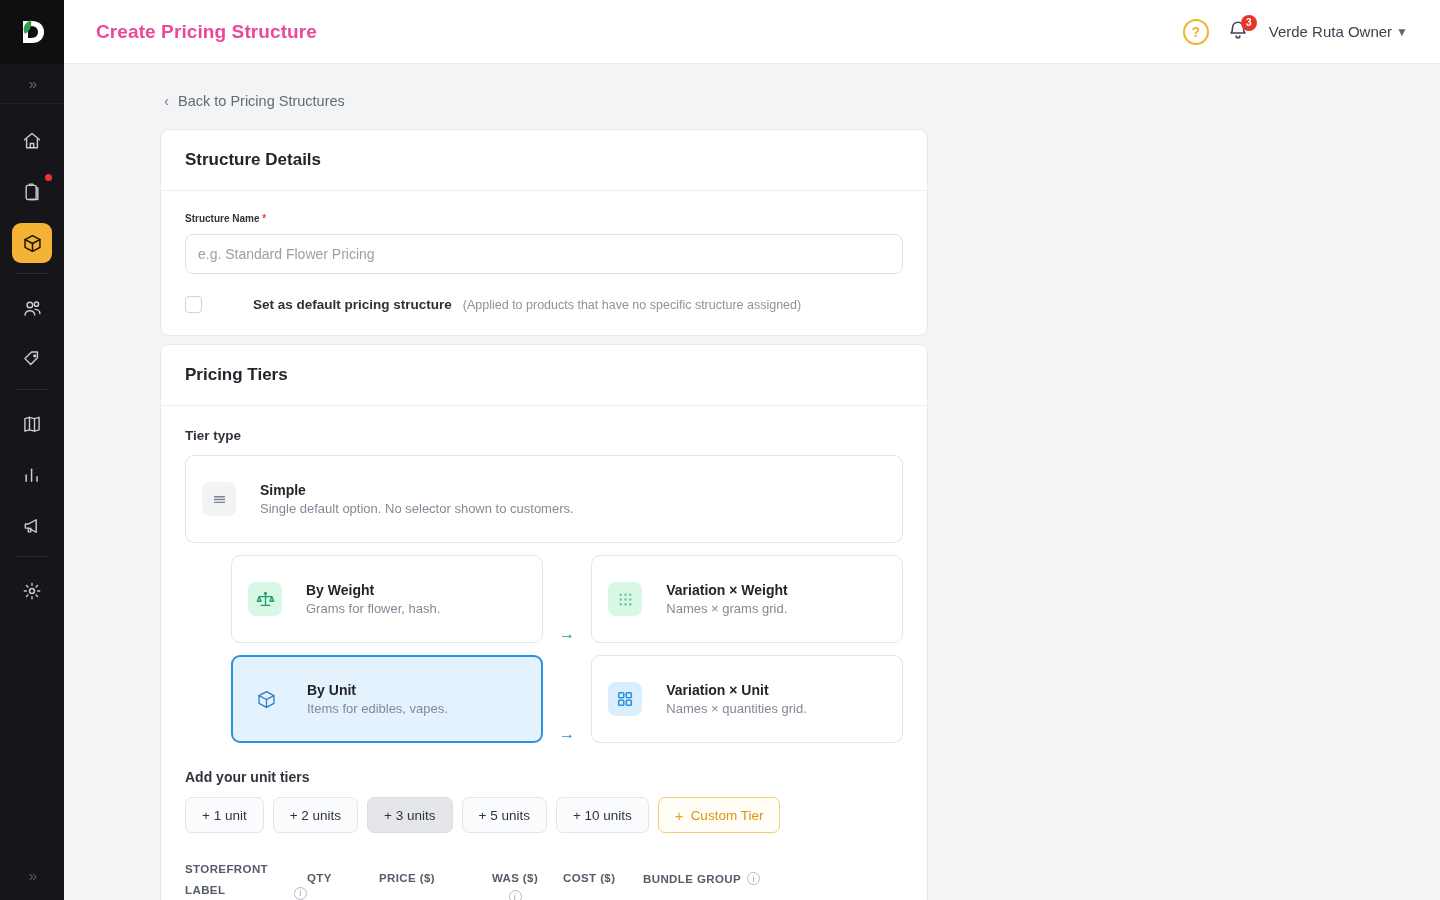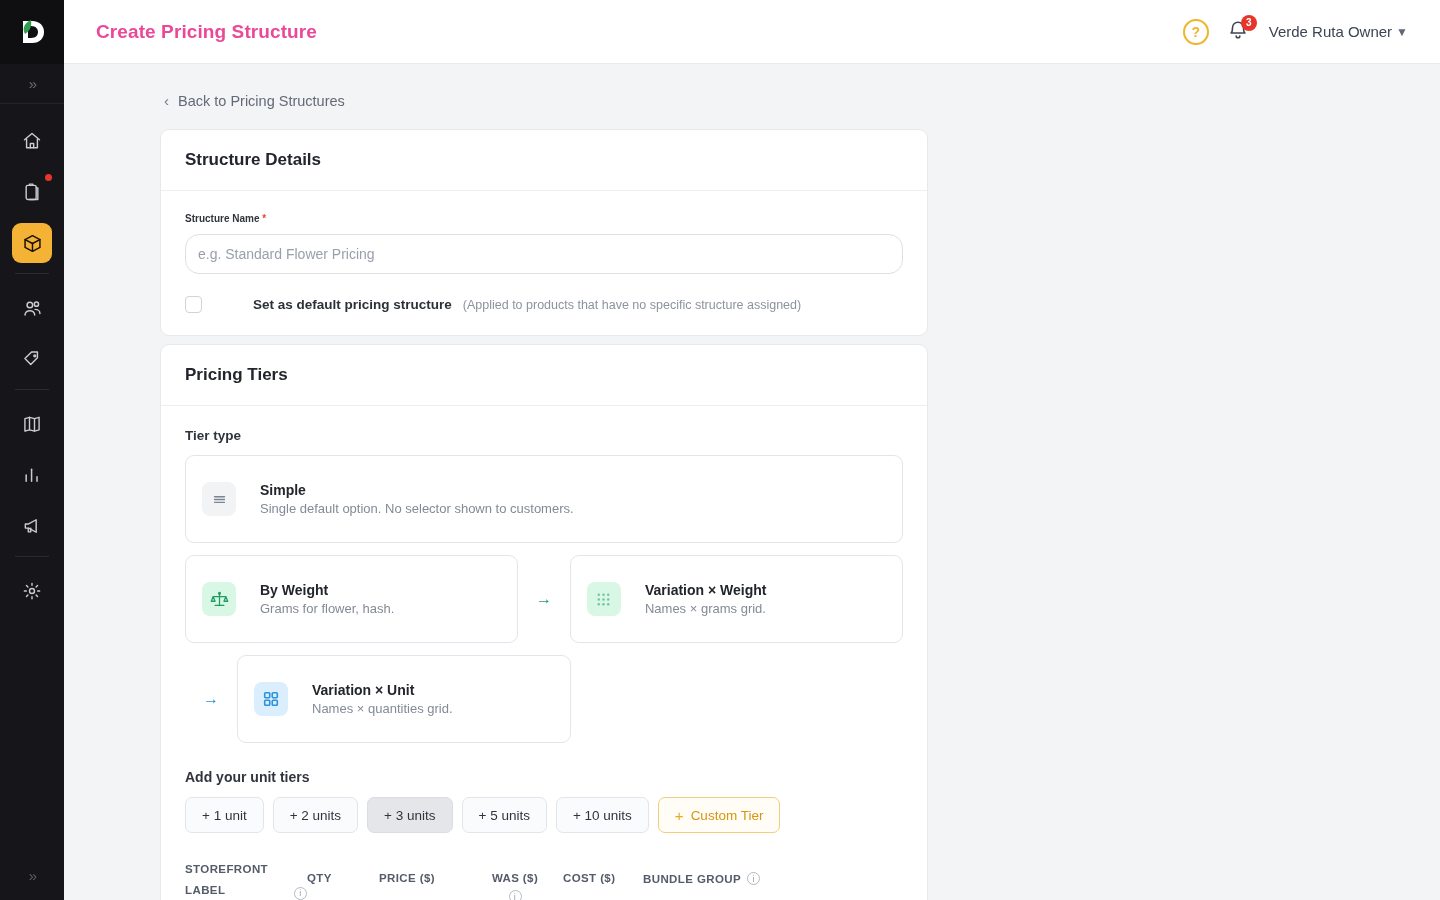--- a/index.html
+++ b/index.html
@@ -90,21 +90,21 @@
   .card + .card { margin-top: 8px; }
   .card-head {
     padding: 20px 24px; border-bottom: 1px solid #eceef1;
     font-size: 17px; font-weight: bold; color: #22252b;
   }
   .card-body { padding: 22px 24px 22px 24px; }
 
   .field-label { font-size: 10px; font-weight: bold; color: #30343c; margin-bottom: 10px; }
   .req { color: #e8443a; font-weight: bold; }
   .text-input {
-    width: 100%; height: 40px; border: 1px solid #dcdfe5; border-radius: 14px;
+    width: 100%; height: 40px; border: 1px solid #dcdfe5; border-radius: 8px;
     padding: 0 12px; font-size: 14px; color: #22252b; outline: none;
     font-family: "Liberation Sans", sans-serif; background: #fff;
   }
   .text-input::placeholder { color: #9aa0ab; }
   .check-row { display: flex; align-items: center; gap: 11px; margin-top: 22px; }
   .cbox {
     width: 17px; height: 17px; border: 1.5px solid #cfd3da;
     border-radius: 4px; background: #fff; flex: 0 0 17px;
   }
   .check-label { font-size: 13.5px; font-weight: bold; color: #2c3039; margin-left: 40px; }
@@ -121,21 +121,21 @@
   .tier-chip {
     width: 34px; height: 34px; border-radius: 8px; flex: 0 0 34px;
     display: flex; align-items: center; justify-content: center;
   }
   .chip-gray { background: #f2f3f5; color: #7b8291; }
   .chip-green { background: #d8f7e4; color: #1f9d63; }
   .chip-blue { background: #dbeefd; color: #2b93dd; }
   .tier-title { font-size: 14px; font-weight: bold; color: #22252b; }
   .tier-desc { font-size: 13px; color: #838a96; margin-top: 3px; }
 
-  .tier-row { display: flex; align-items: center; margin-top: 12px; }
+  .tier-row { display: flex; align-items: flex-end; margin-top: 12px; margin-left: 46px; }
   .tier-row .left { width: 334px; height: 88px; }
   .tier-row .arrow { width: 52px; text-align: center; font-size: 16px; }
   .arrow.green { color: #1f9d63; }
   .arrow.blue { color: #2b93dd; }
   .tier-row .right { width: 334px; height: 88px; }
   .tier-card.selected {
     background: #e3f2fd; border: 2px solid #2b93dd;
   }
   .tier-card.selected .tier-chip { background: transparent; color: #2b7fc4; }
 
@@ -385,20 +385,35 @@
                   </span>
                   <span>
                     <div class="tier-title">Variation × Weight</div>
                     <div class="tier-desc">Names × grams grid.</div>
                   </span>
                 </div>
               </div>
             </div>
 
             <div class="tier-row">
+              <div class="left">
+                <div class="tier-card selected" style="height:88px;">
+                  <span class="tier-chip">
+                    <svg width="21" height="21" viewBox="0 0 24 24" fill="none" stroke="currentColor" stroke-width="1.5" stroke-linecap="round" stroke-linejoin="round">
+                        <path d="M12 3 20.5 7.5v9L12 21 3.5 16.5v-9z"></path>
+                        <path d="M3.5 7.5 12 12l8.5-4.5"></path>
+                        <path d="M12 12v9"></path>
+                      </svg>
+                  </span>
+                  <span>
+                    <div class="tier-title">By Unit</div>
+                    <div class="tier-desc">Items for edibles, vapes.</div>
+                  </span>
+                </div>
+              </div>
               <div class="arrow blue">→</div>
               <div class="right">
                 <div class="tier-card" style="height:88px;">
                   <span class="tier-chip chip-blue">
                     <svg width="18" height="18" viewBox="0 0 20 20" fill="none" stroke="currentColor" stroke-width="1.8">
                         <rect x="3" y="3" width="5.6" height="5.6" rx="1"></rect>
                         <rect x="11.4" y="3" width="5.6" height="5.6" rx="1"></rect>
                         <rect x="3" y="11.4" width="5.6" height="5.6" rx="1"></rect>
                         <rect x="11.4" y="11.4" width="5.6" height="5.6" rx="1"></rect>
                       </svg>

